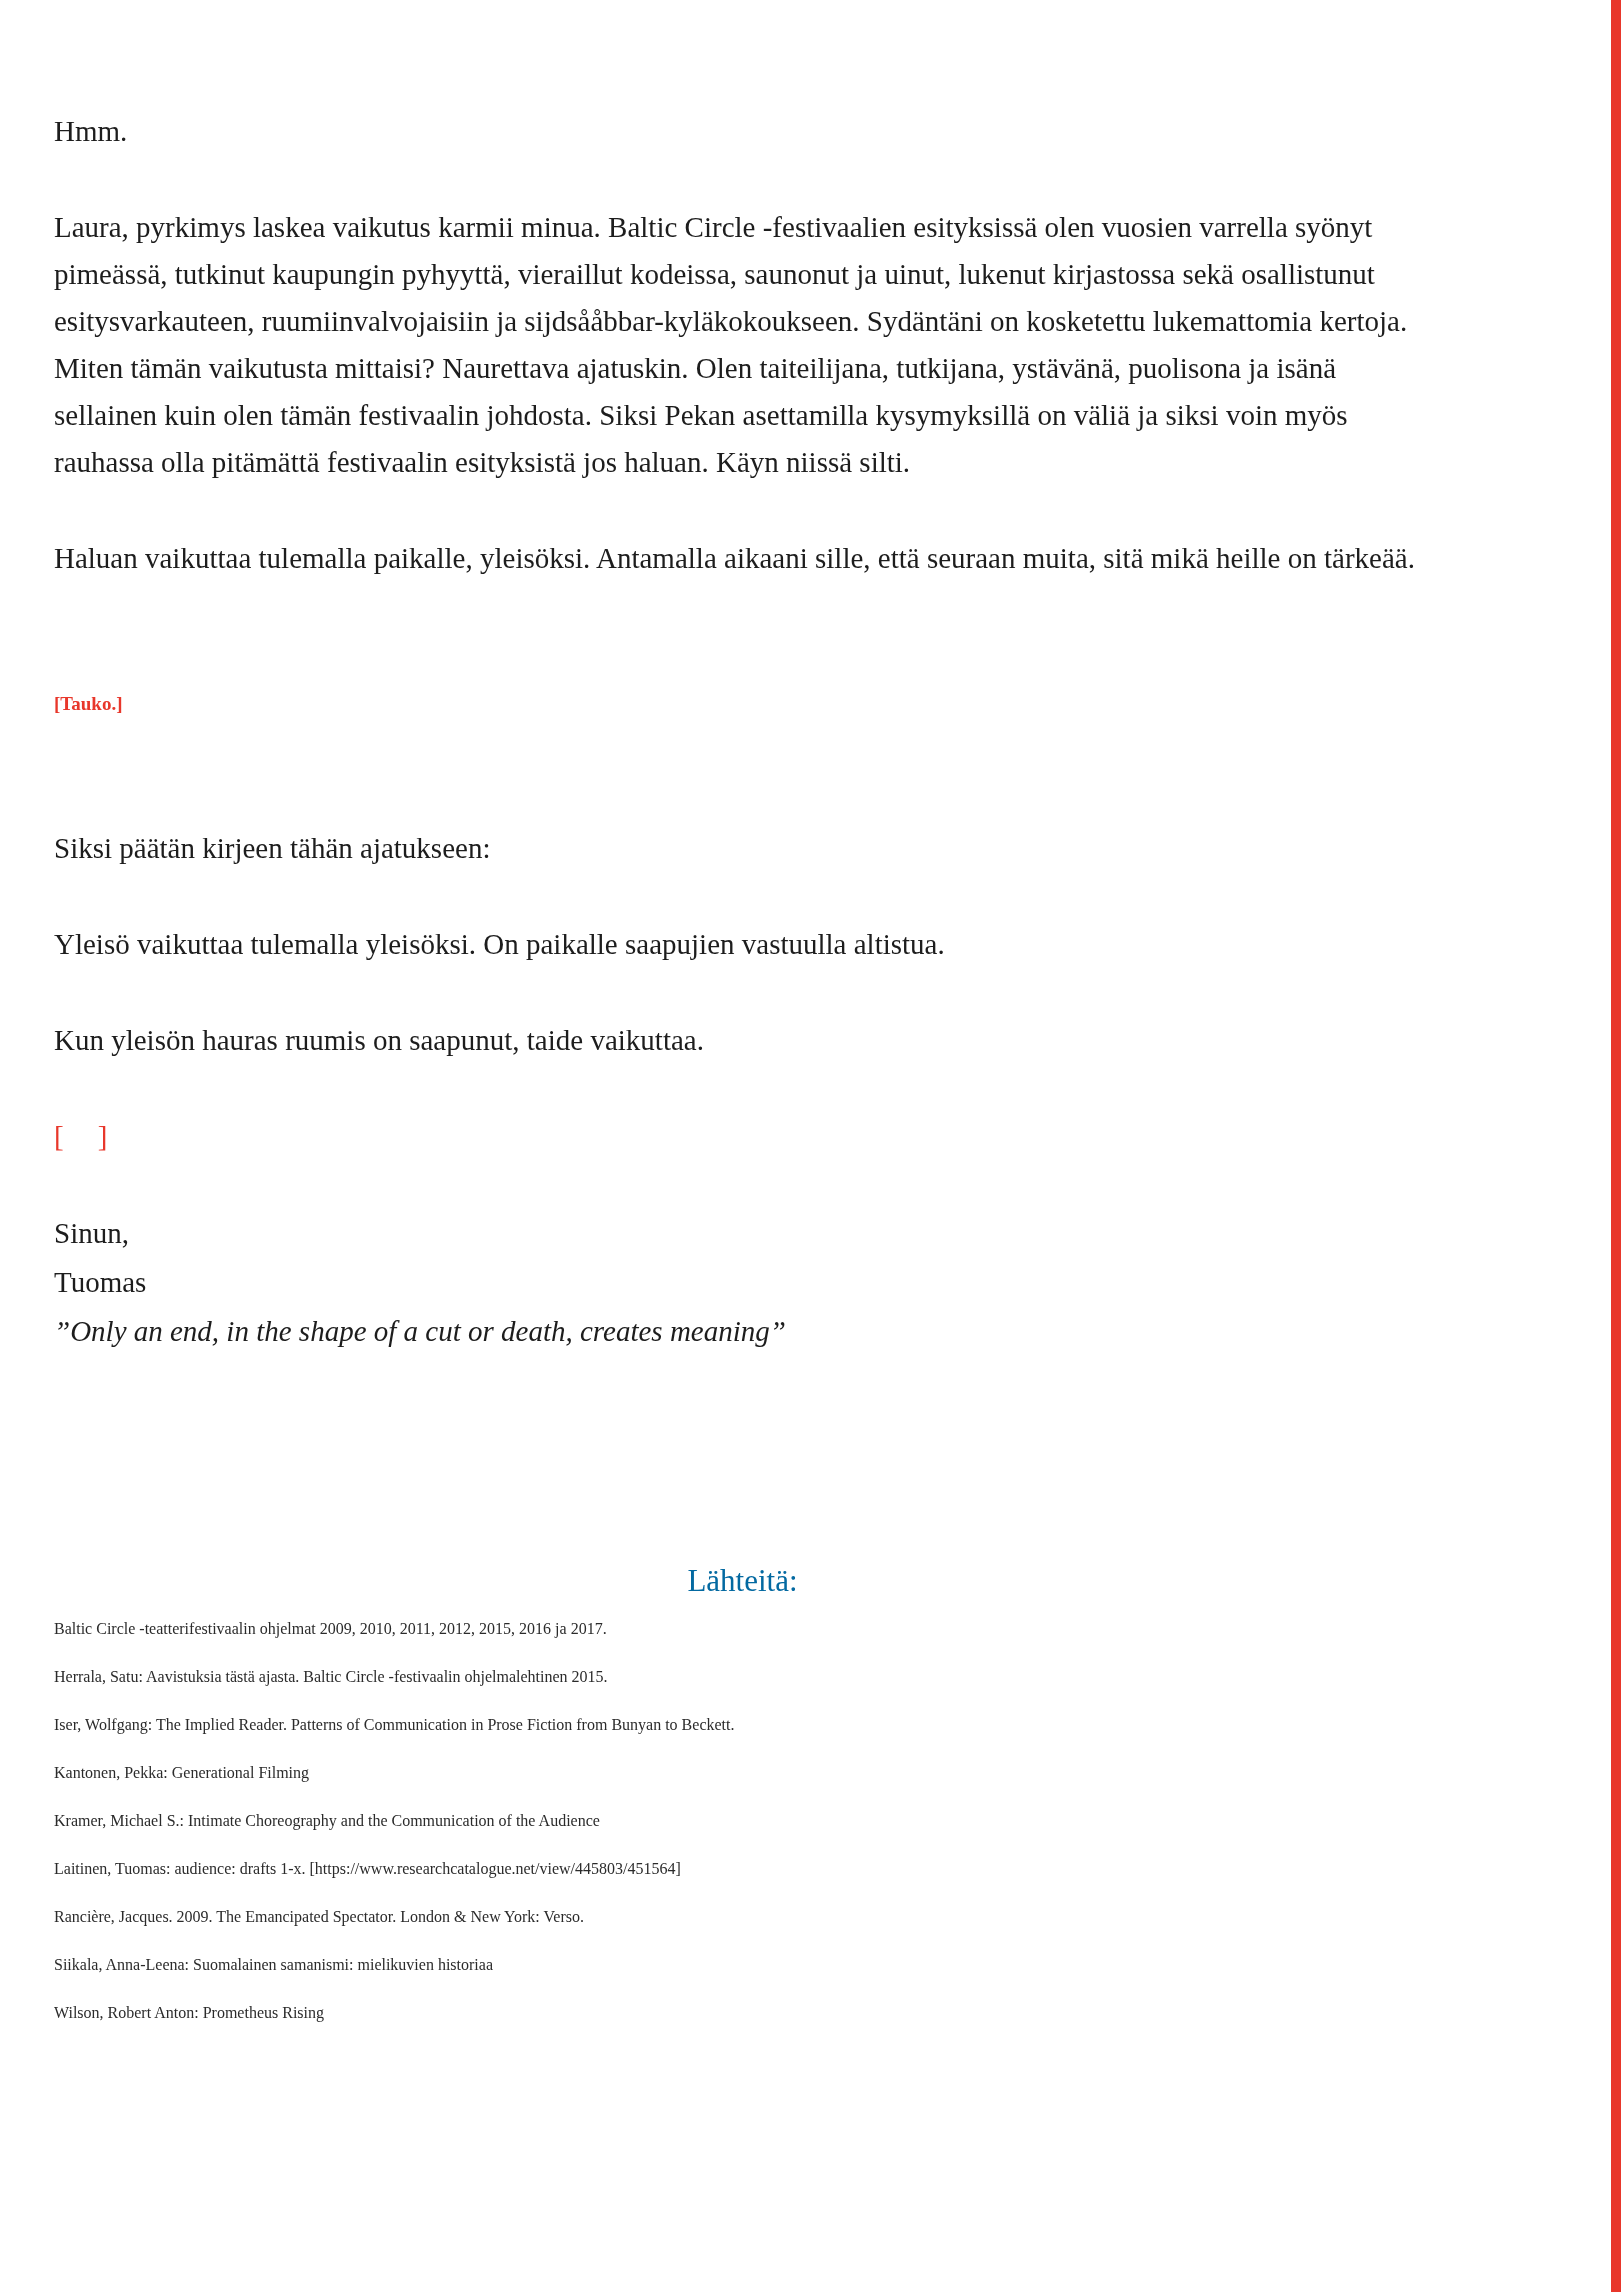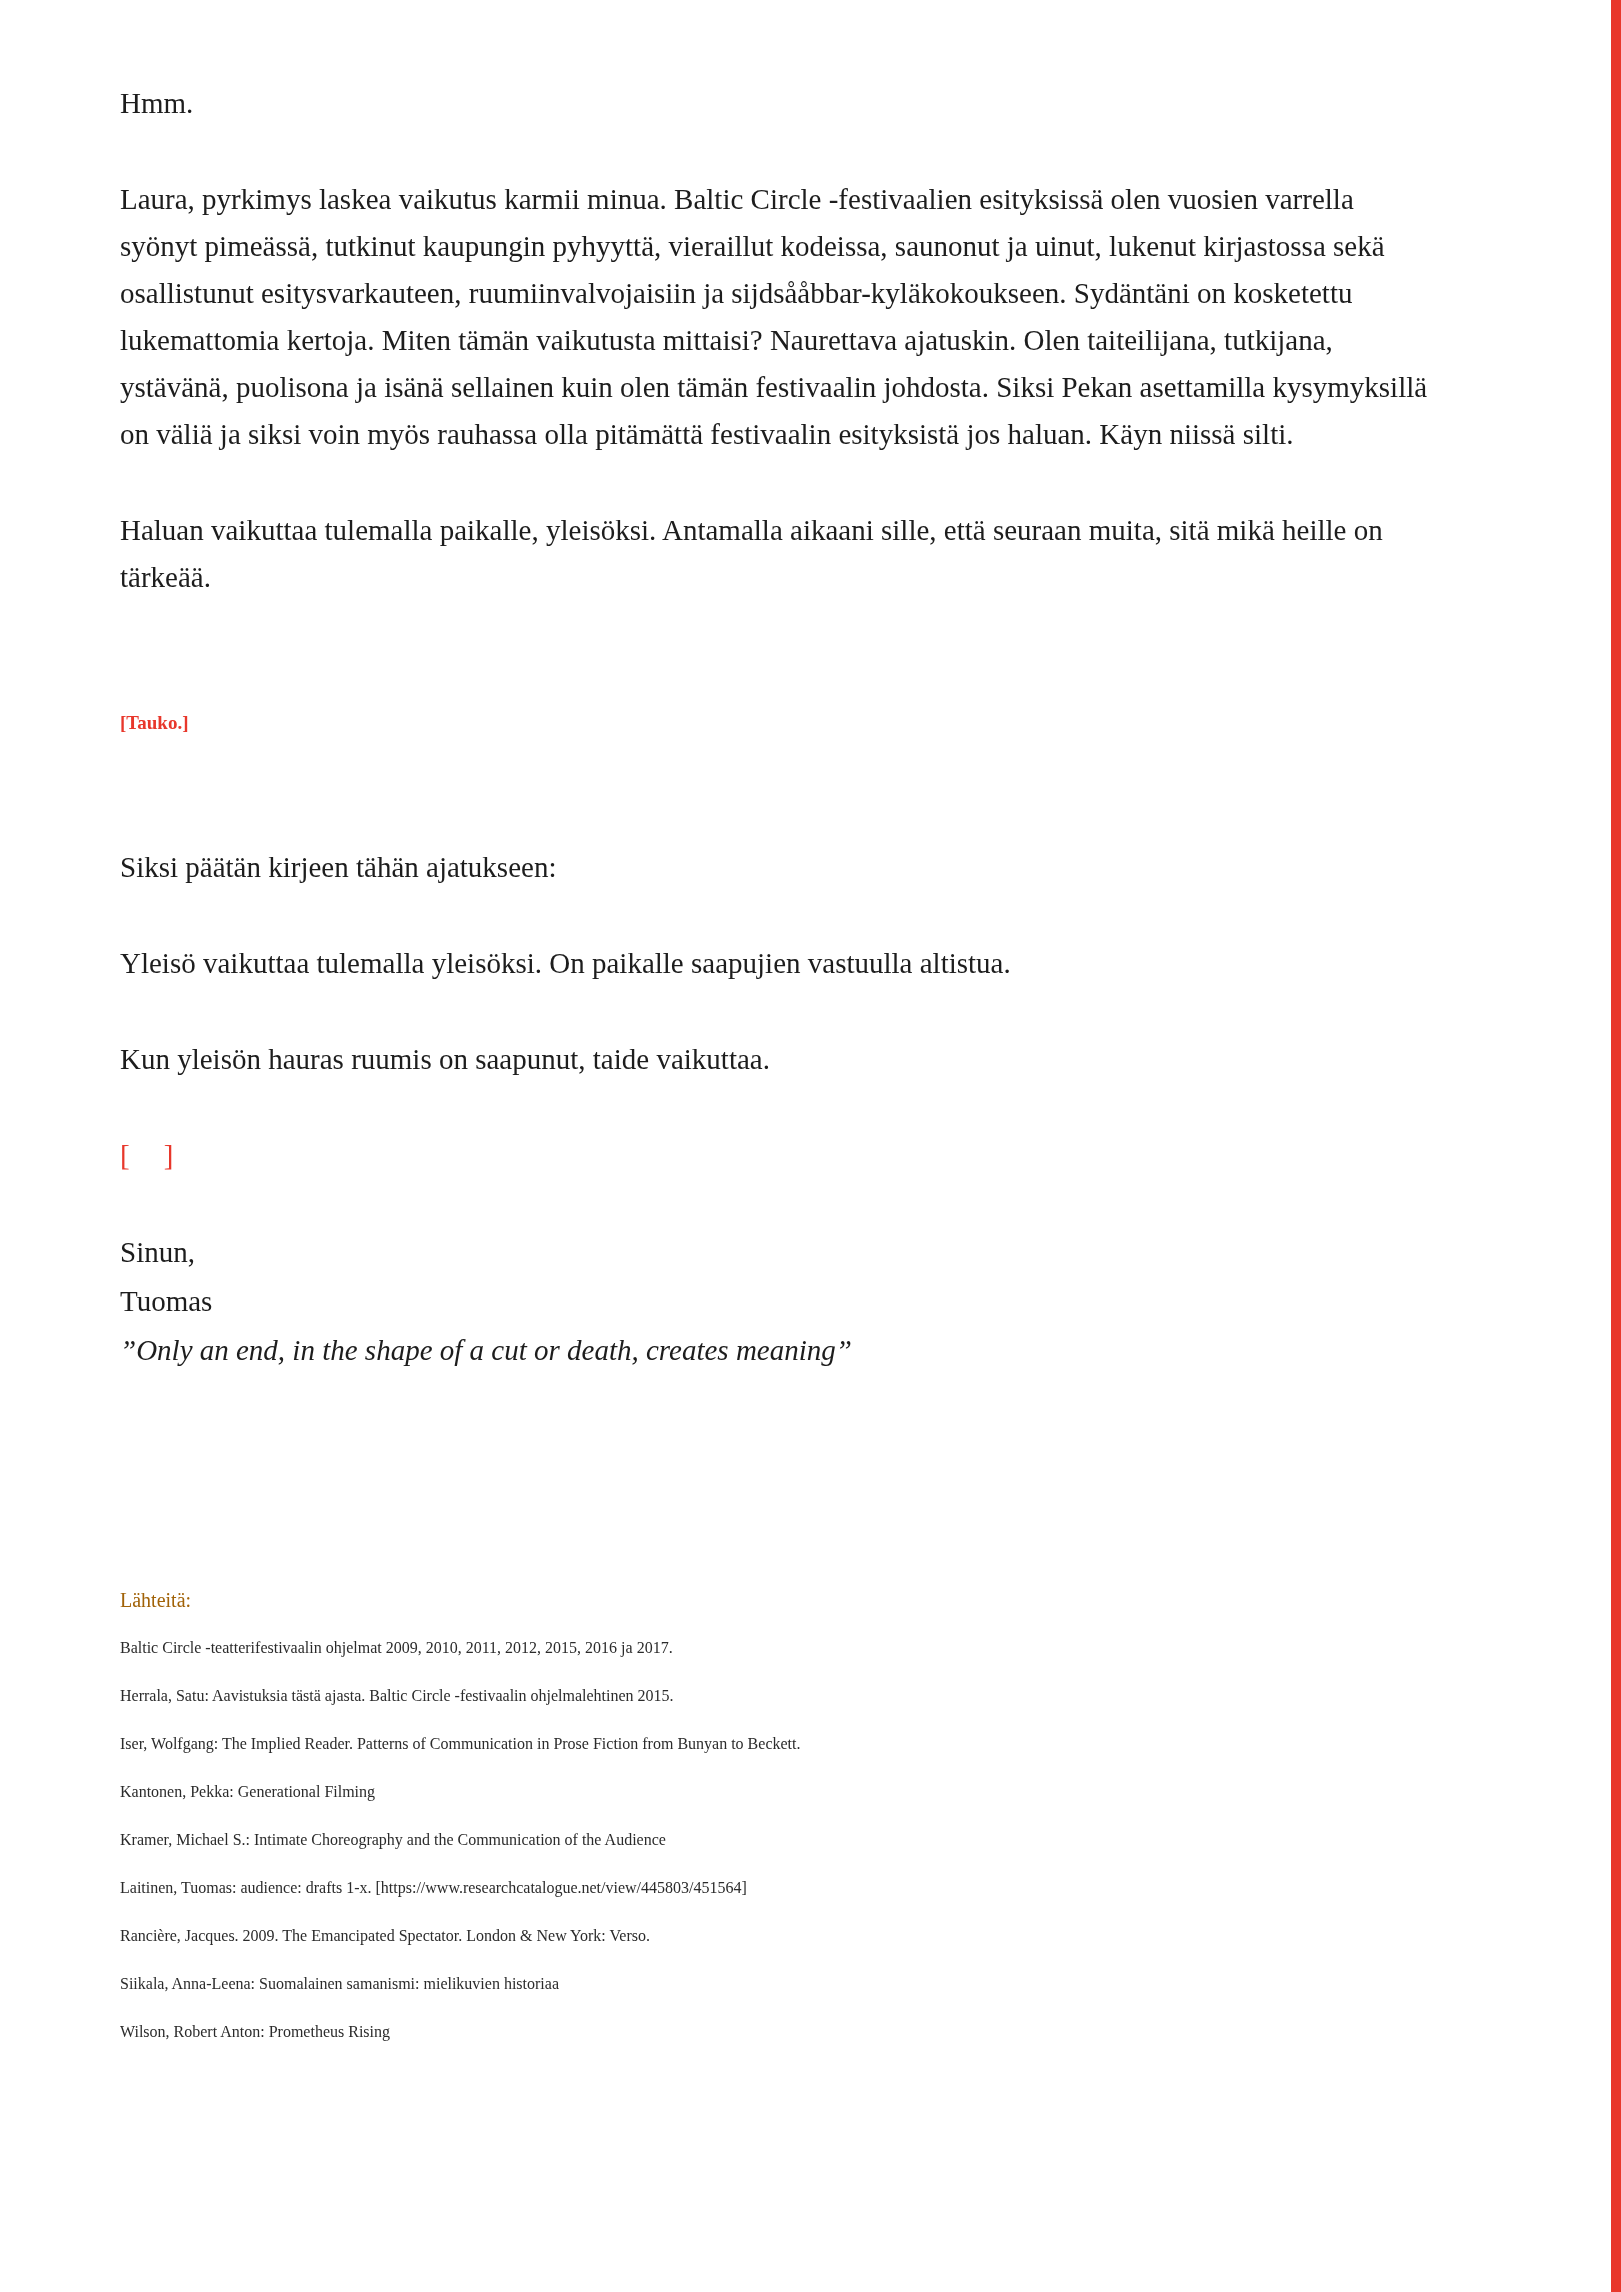--- a/index.html
+++ b/index.html
@@ -15,22 +15,23 @@
   }
   .accent-bar {
     position: absolute;
     top: 0;
     right: 0;
     width: 9.8px;
     height: 2293px;
     background: var(--accent);
   }
   .content {
-    padding: 80px 108px 59px 120px;
+    padding: 80px 108px 59px 54px;
     max-width: 1539px;
+    margin-top: 28px;
   }
   p.body {
     font-size: 29px;
     line-height: 47px;
     margin-bottom: 49px;
     color: #1d1d1d;
   }
   p.body.tight { margin-bottom: 0; }
   .red-text { color: var(--accent); }
   .pause-marker {
@@ -50,23 +51,24 @@
   .signature p {
     font-size: 29px;
     line-height: 49px;
     margin: 0;
   }
   .quote { font-style: italic; }
   .sources {
     margin-top: 201px;
   }
   .sources-heading {
-    font-size: 20px;
+    font-size: 31px;
     line-height: 48px;
-    color: #a16207;
+    color: #0369a1;
+    text-align: center;
   }
   .sources ul {
     list-style: none;
   }
   .sources li {
     font-size: 16px;
     line-height: 48px;
     color: #2b2b2b;
   }
 </style>

